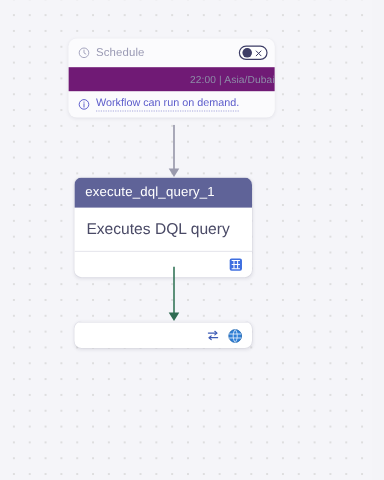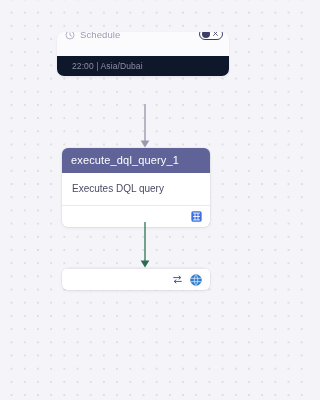--- a/index.html
+++ b/index.html
@@ -40,23 +40,23 @@
     left: 57px;
     top: 32px;
     width: 172px;
     border-radius: 7px;
     background: #fbfbfd;
     box-shadow: 0 1px 3px rgba(40,40,70,0.08);
   }
 
   .sched-head {
     display: flex;
-    align-items: flex-end;
+    align-items: center;
     height: 24px;
-    padding: 0 6px 16px 8px;
+    padding: 0 6px 0 8px;
     gap: 5px;
   }
 
   .sched-title {
     font-size: 9.5px;
     color: #9a9ab4;
     letter-spacing: 0.1px;
     flex: 1;
   }
 
@@ -75,24 +75,25 @@
   .toggle-knob {
     width: 8px; height: 8px;
     border-radius: 50%;
     background: #3d3d66;
     flex: none;
   }
   .toggle-x { width: 7px; height: 7px; display: block; flex: none; }
 
   .sched-time-row {
     height: 20px;
-    background: #0f172a;
+    background: #701a75;
     display: flex;
     align-items: center;
     padding-left: 15px;
+    justify-content: flex-end;
   }
   .sched-time {
     font-size: 8.5px;
     color: #8d8da8;
     letter-spacing: 0.1px;
   }
 
   .sched-info-row {
     height: 22px;
     display: flex;
@@ -123,21 +124,21 @@
     font-weight: normal;
     letter-spacing: 0.15px;
     font-family: "Liberation Sans", sans-serif;
   }
 
   .task-body {
     padding: 9px 10px 8px 10px;
     min-height: 30px;
   }
   .task-desc {
-    font-size: 10px;
+    font-size: 13px;
     color: #4a4a66;
     line-height: 1.45;
   }
 
   .task-foot {
     border-top: 1px solid #e8e8ee;
     height: 22px;
     display: flex;
     align-items: center;
     justify-content: flex-end;
@@ -174,20 +175,28 @@
         <svg class="toggle-x" viewBox="0 0 16 16">
           <path d="M3.4 3.4 L12.6 12.6 M12.6 3.4 L3.4 12.6" stroke="#3d3d66" stroke-width="1.9" stroke-linecap="round"></path>
         </svg>
       </div>
     </div>
 
     <div class="sched-time-row">
       <span class="sched-time">22:00 | Asia/Dubai</span>
     </div>
 
+    <div class="sched-info-row">
+      <svg class="info-icon" viewBox="0 0 16 16">
+        <circle cx="8" cy="8" r="6.4" fill="none" stroke="#5c5ccb" stroke-width="1.3"></circle>
+        <circle cx="8" cy="4.9" r="0.85" fill="#5c5ccb"></circle>
+        <path d="M8 7.1 V11.6" stroke="#5c5ccb" stroke-width="1.3" stroke-linecap="round"></path>
+      </svg>
+      <span class="sched-info-text">Workflow can run on demand.</span>
+    </div>
   </div>
 
   <svg class="connector" style="left:137px; top:104px; width:16px; height:46px;" viewBox="0 0 16 46">
     <path d="M8 0 V37" stroke="#9a9aad" stroke-width="1.4" fill="none"></path>
     <path d="M3.6 36.5 H12.4 L8 43.5 Z" fill="#9a9aad"></path>
   </svg>
 
   <div class="node" id="node-dql">
     <div class="task-head">
       <div class="task-title">execute_dql_query_1</div>

